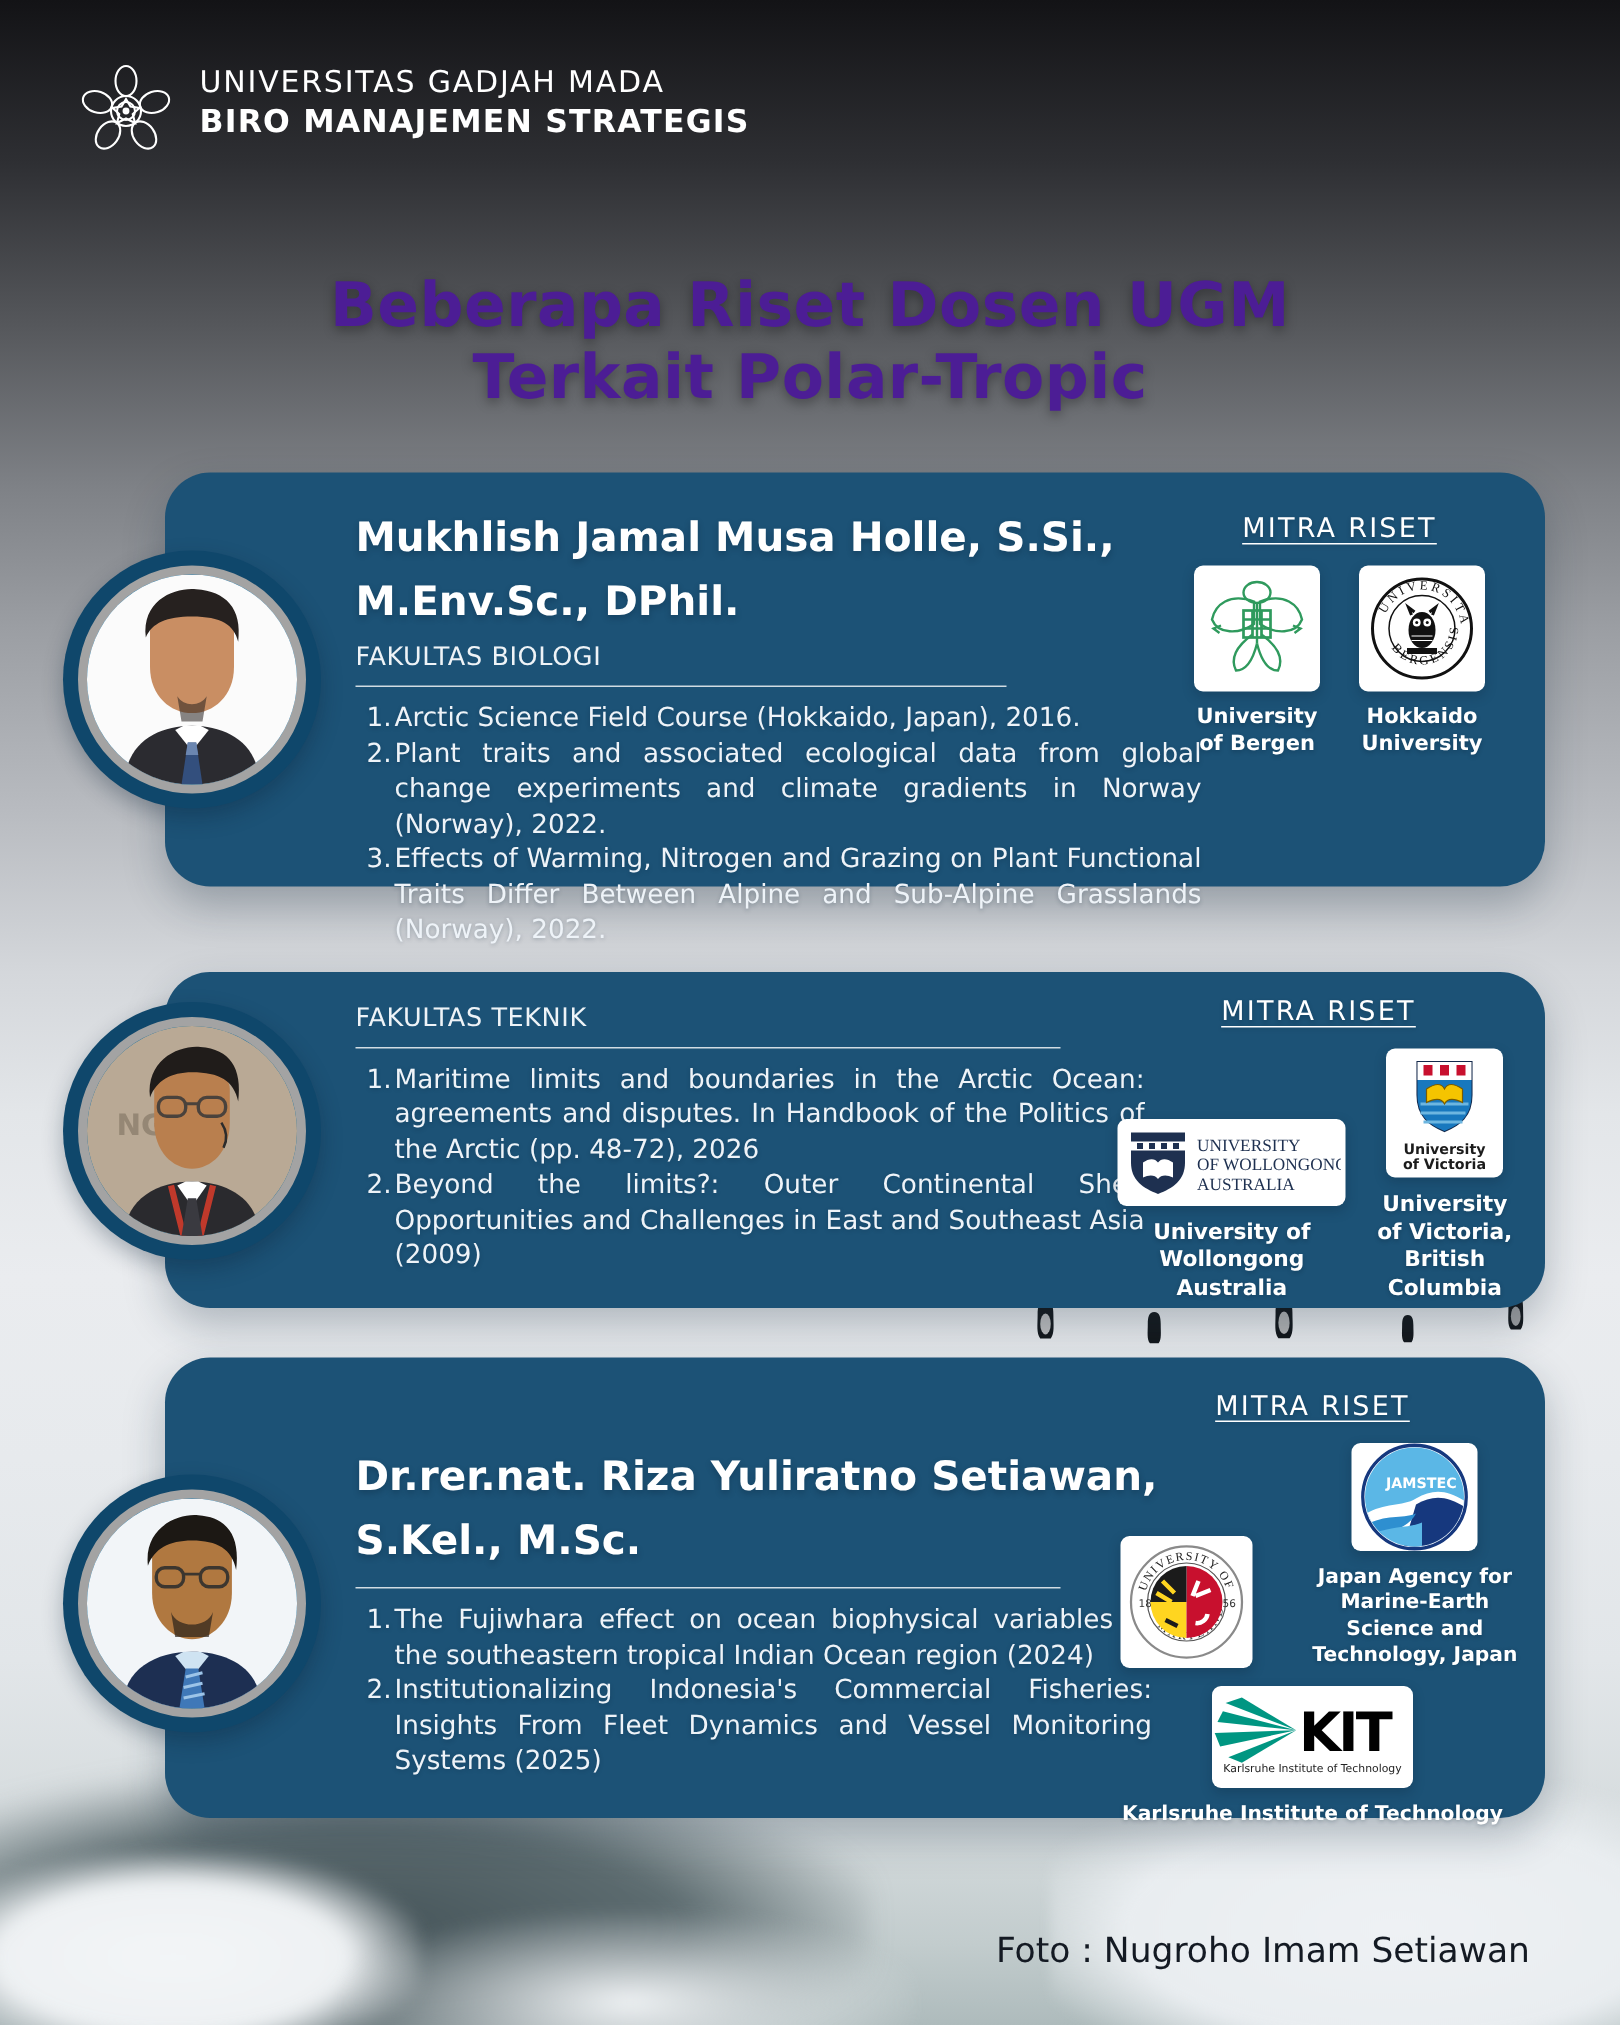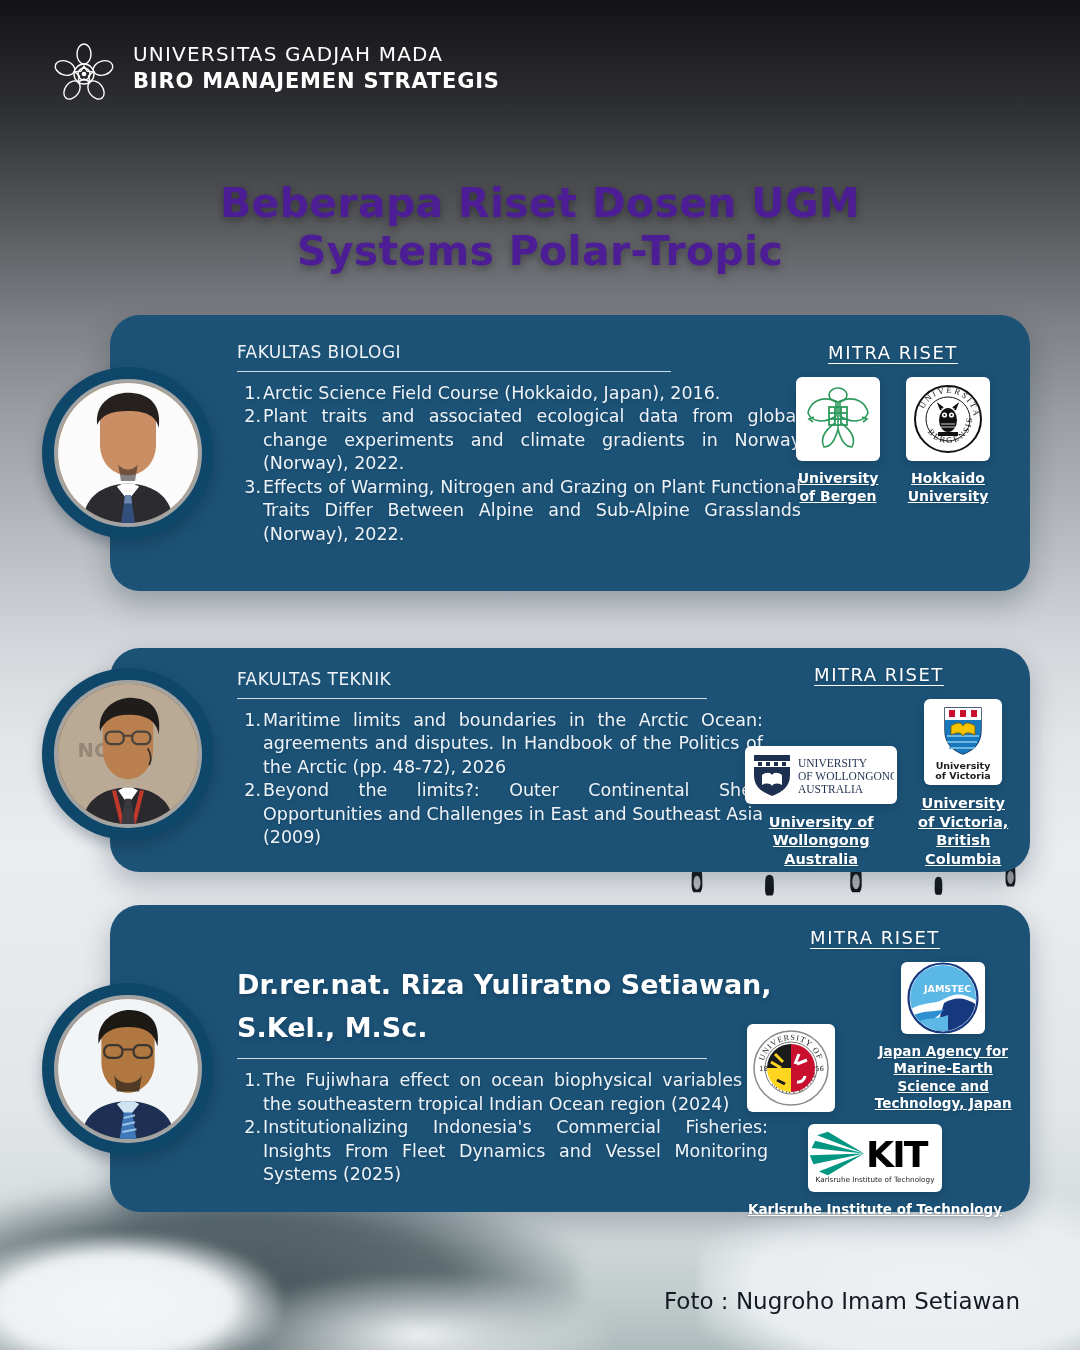--- a/index.html
+++ b/index.html
@@ -38,22 +38,22 @@
   
   .card{position:absolute;left:110px;width:920px;background:#1C5276;border-radius:30px;
     box-shadow:0 12px 28px rgba(25,45,65,0.28);color:#fff;}
   #card1{top:315px;height:276px;}
   #card2{top:648px;height:224px;}
   #card3{top:905px;height:307px;}
 
   .avatar{position:absolute;left:-68px;width:172px;height:172px;border-radius:50%;
     background:#0F476B;display:flex;align-items:center;justify-content:center;
     box-shadow:0 6px 14px rgba(10,30,50,0.3);}
-  .avatar-inner{width:140px;height:140px;border-radius:50%;border:4px solid #a3a3a3;
-    overflow:hidden;background:#a16207;}
+  .avatar-inner{width:140px;height:140px;border-radius:50%;border:6px solid #a3a3a3;
+    overflow:hidden;background:#0369a1;}
   .avatar-inner svg{display:block;width:100%;height:100%;}
   #card1 .avatar{top:52px;} #card2 .avatar{top:20px;} #card3 .avatar{top:78px;}
 
   .col-left{position:absolute;}
   #card1 .col-left{left:127px;top:22px;width:548px;}
   #card2 .col-left{left:127px;top:16px;width:565px;}
   #card3 .col-left{left:127px;top:58px;width:565px;}
 
   .person-name{font-size:27px;font-weight:700;line-height:1.6;text-shadow:0 2px 4px rgba(8,30,50,0.3);}
   .faculty{font-size:17px;font-weight:400;letter-spacing:0.4px;color:#eef3f7;margin-top:5px;}
@@ -71,21 +71,21 @@
   #card2 .mitra{right:16px;top:16px;width:270px;}
   #card3 .mitra{right:10px;top:22px;width:290px;}
   .mitra-title{font-size:18px;font-weight:500;letter-spacing:1.5px;text-decoration:underline;
     text-underline-offset:4px;margin-bottom:14px;text-shadow:0 1px 3px rgba(8,30,50,0.3);}
   .tiles{display:flex;justify-content:center;align-items:flex-end;gap:14px;}
   .partner{display:flex;flex-direction:column;align-items:center;}
   .tile{background:#ffffff;border-radius:6px;display:flex;align-items:center;justify-content:center;
     box-shadow:0 3px 8px rgba(10,30,50,0.25);}
   .tile-sq{width:84px;height:84px;}
   .partner-label{font-size:14px;font-weight:700;line-height:1.28;margin-top:9px;
-    text-shadow:0 1px 3px rgba(8,30,50,0.3);text-decoration:underline;}
+    text-shadow:0 1px 3px rgba(8,30,50,0.3);}
   #card1 .partner{width:98px;}
   #card2 .partner-uow{width:158px;} #card2 .partner-uvic{width:104px;}
   #card2 .tile-uow{width:152px;height:58px;} #card2 .tile-uvic{width:78px;height:86px;}
   #card3 .partner-umd{width:126px;} #card3 .partner-jamstec{width:158px;}
   #card3 .tile-umd{width:88px;height:88px;} #card3 .tile-jamstec{width:84px;height:72px;}
   #card3 .partner-kit{width:100%;margin-top:12px;}
   #card3 .tile-kit{width:134px;height:68px;}
   #card2 .partner-label{font-size:14.5px;} #card3 .partner-label{font-size:13.5px;}
 
   
@@ -138,39 +138,40 @@
     </g>
   </svg>
   <div>
     <div class="org-line1">UNIVERSITAS GADJAH MADA</div>
     <div class="org-line2">BIRO MANAJEMEN STRATEGIS</div>
   </div>
 </div>
 
 <div class="poster-title">
   <div>Beberapa Riset Dosen UGM</div>
-  <div>Systems Polar-Tropic</div>
+  <div>Terkait Polar-Tropic</div>
 </div>
 
 <div class="card" id="card1">
   <div class="avatar">
     <div class="avatar-inner">
       <svg viewBox="0 0 100 100">
         <rect width="100" height="100" fill="#fbfbfb"></rect>
         <path d="M30 26 C30 12 70 12 70 26 L70 44 C70 58 60 66 50 66 C40 66 30 58 30 44 Z" fill="#c98e63"></path>
         <path d="M28 30 C26 12 42 6 52 7 C66 8 74 16 72 32 C70 24 64 20 50 20 C38 20 31 23 28 30 Z" fill="#26211f"></path>
         <path d="M43 58 C46 63 54 63 57 58 L55 70 L45 70 Z" fill="#26211f" opacity="0.55"></path>
         <path d="M18 100 C18 80 34 72 50 72 C66 72 82 80 82 100 Z" fill="#2b2b30"></path>
         <path d="M42 74 L50 84 L58 74 L54 72 L46 72 Z" fill="#ffffff"></path>
         <path d="M48 80 L52 80 L55 100 L45 100 Z" fill="#334f7d"></path>
         <path d="M48 80 L52 80 L53 86 L47 86 Z" fill="#6b86b0"></path>
       </svg>
     </div>
   </div>
   <div class="col-left">
+    <div class="person-name">Mukhlish Jamal Musa Holle, S.Si., M.Env.Sc., DPhil.</div>
     <div class="faculty">FAKULTAS BIOLOGI</div>
     <hr class="rule">
     <ol class="research">
       <li>Arctic Science Field Course (Hokkaido, Japan), 2016.</li>
       <li>Plant traits and associated ecological data from global change experiments and climate gradients in Norway (Norway), 2022.</li>
       <li>Effects of Warming, Nitrogen and Grazing on Plant Functional Traits Differ Between Alpine and Sub-Alpine Grasslands (Norway), 2022.</li>
     </ol>
   </div>
   <div class="mitra">
     <div class="mitra-title">MITRA RISET</div>

